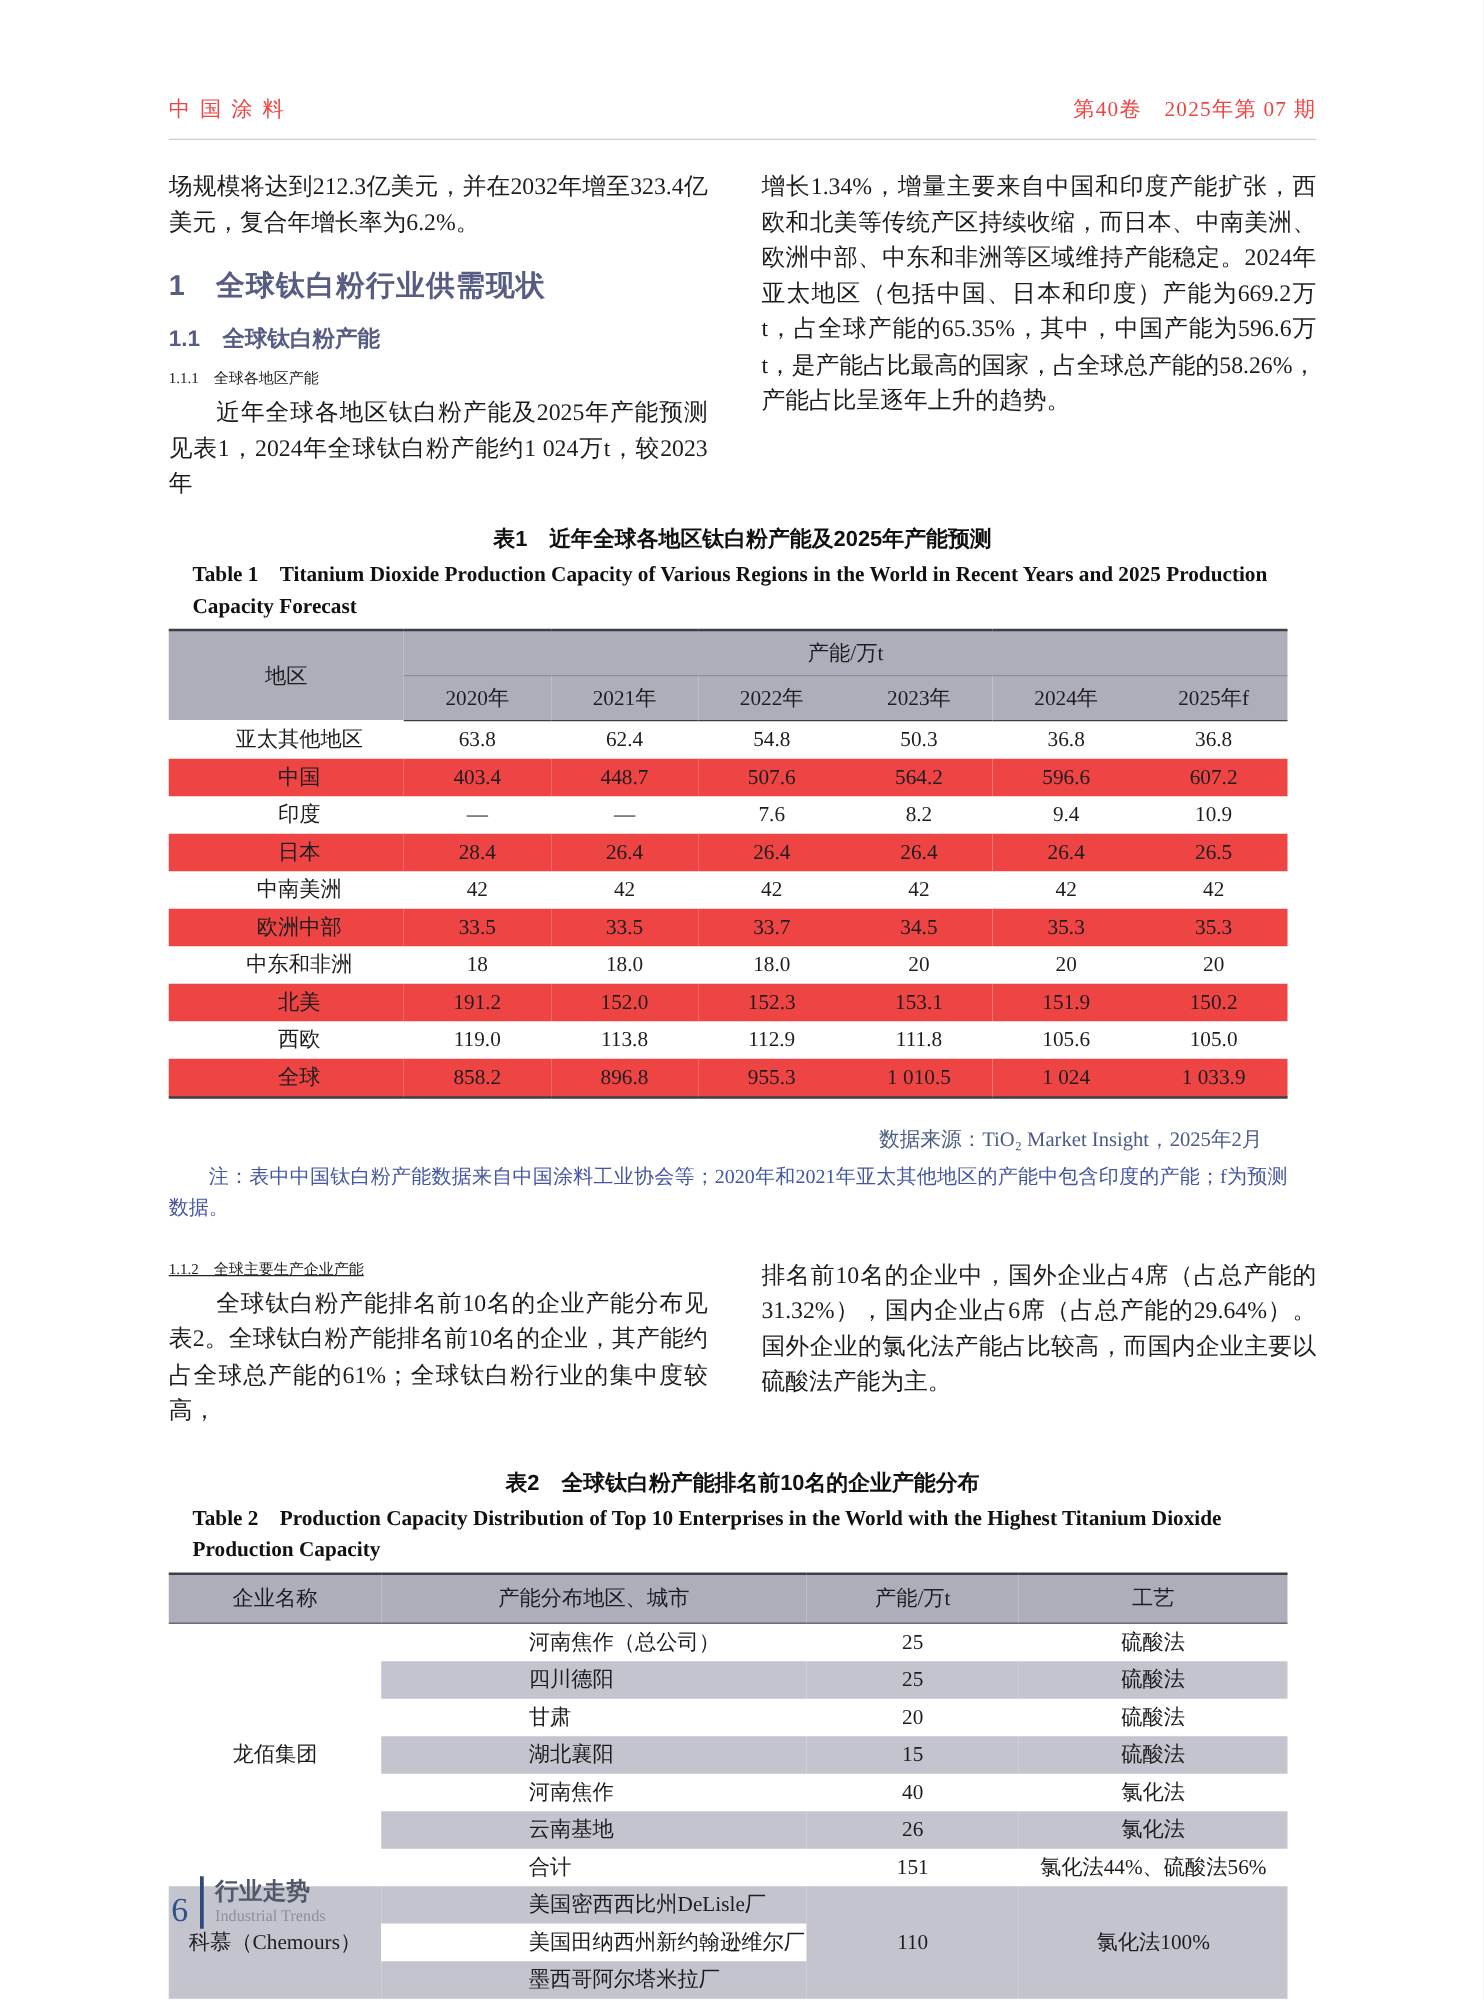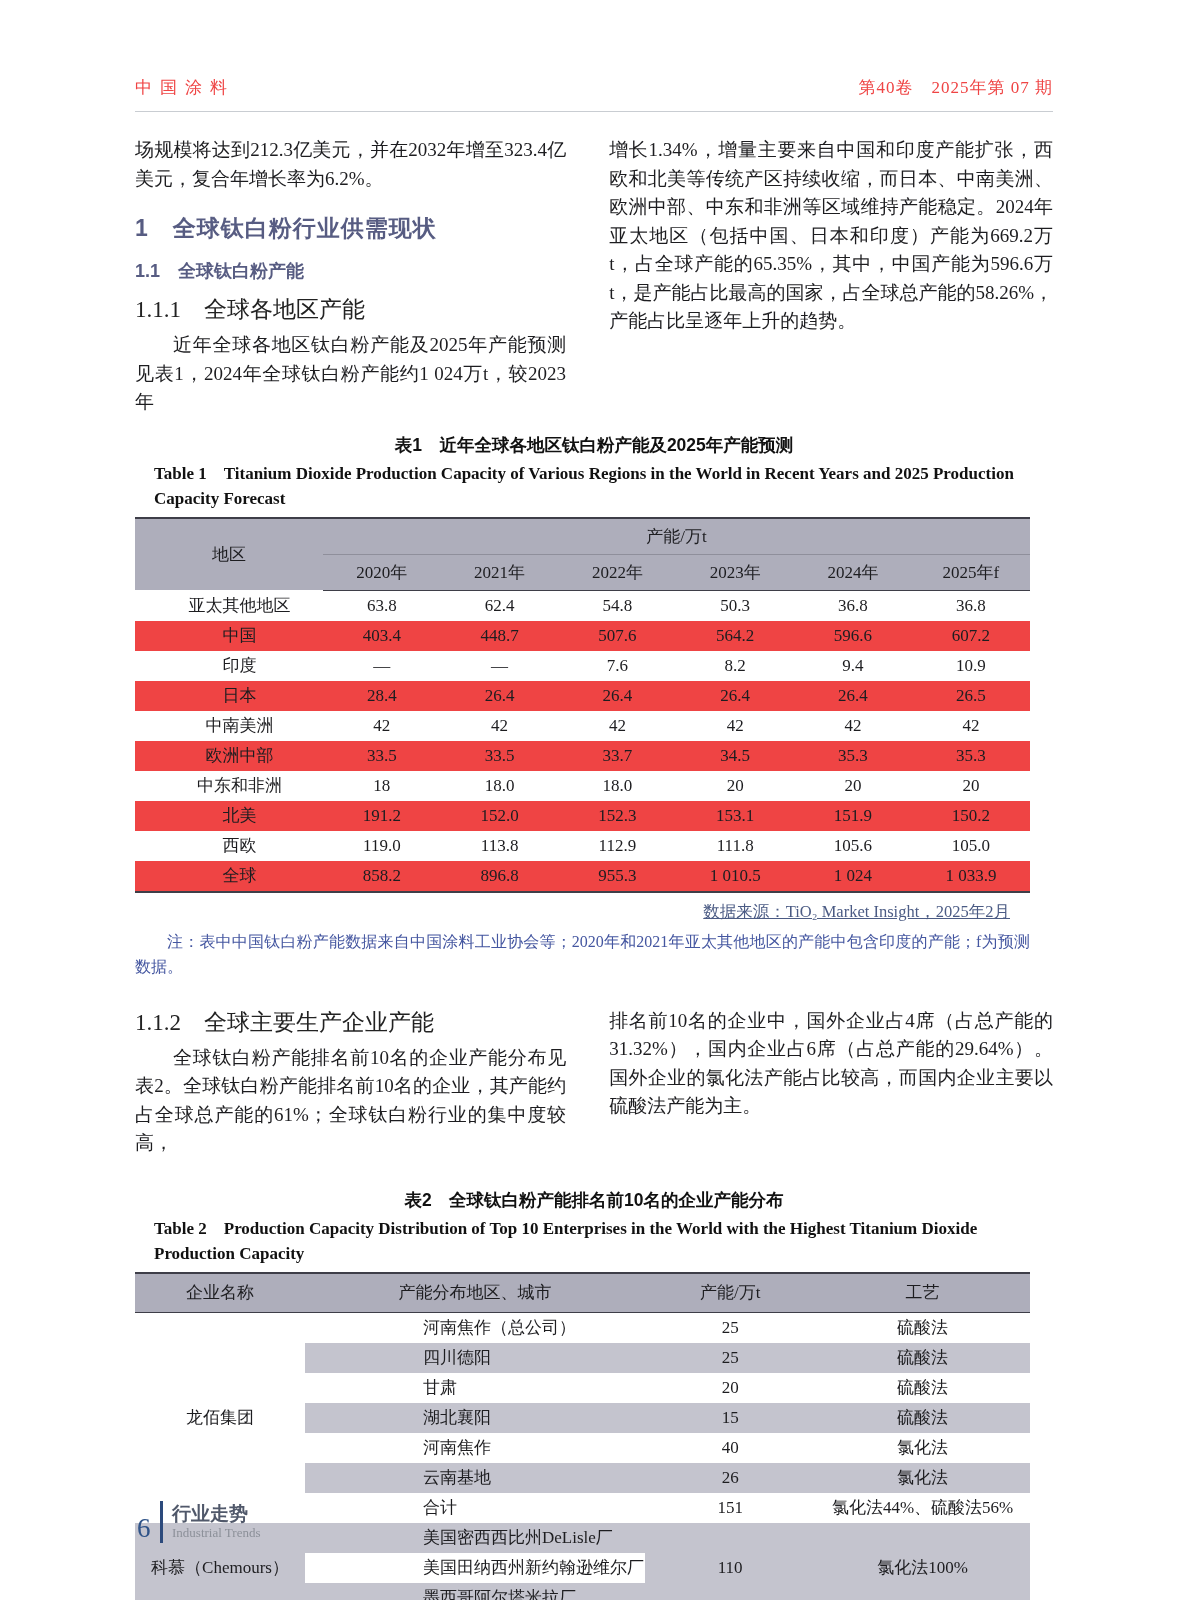--- a/index.html
+++ b/index.html
@@ -34,21 +34,21 @@
     font-family:"Liberation Sans","DejaVu Sans",sans-serif;
     font-size:23px;font-weight:bold;color:#575c82;
     margin:20px 0 0 0;letter-spacing:1px;
   }
   h2.sec{
     font-family:"Liberation Sans","DejaVu Sans",sans-serif;
     font-size:18px;font-weight:bold;color:#575c82;
     margin:15px 0 0 0;
   }
   h3.sec{
-    font-size:23px;font-weight:normal;color:#222;
+    font-size:12px;font-weight:normal;color:#222;
     margin:11px 0 0 0;
   }
   .spacer6{height:6px;}
 
   
   .cap-zh{
     font-family:"Liberation Sans","DejaVu Sans",sans-serif;
     font-size:17.5px;font-weight:bold;text-align:center;color:#111;
   }
   .cap-zh.t1{margin-top:16px;}
@@ -77,29 +77,29 @@
   tr.stripe td{background:#ef4444;}
   
   table.t2 thead th{height:36px;border-bottom:1.5px solid #3e3e48;}
   table.t2 td{height:28px;text-align:center;vertical-align:middle;}
   table.t2 td.loc{text-align:left;padding-left:118px;}
   table.t2 td.g{background:#c4c4ce;}
   table.t2 td.white-patch{background:#ffffff;}
 
   .source{
     width:895px;text-align:right;box-sizing:border-box;padding-right:20px;
-    color:#4b5b84;font-size:16.5px;margin-top:8px;text-decoration:underline;
+    color:#4b5b84;font-size:16.5px;margin-top:22px;
   }
   .note{
     width:895px;color:#4456a0;font-size:16px;line-height:25px;
     text-indent:2em;text-align:justify;margin-top:6px;
   }
 
   .sect112{margin-top:28px;}
-  .sect112 h3.sec{margin:0 0 6px 0;}
+  .sect112 h3.sec{margin:0 0 6px 0;text-decoration:underline;}
 
   
   .pagefoot{
     position:absolute;left:137px;top:1500px;
     display:flex;align-items:center;gap:9px;height:44px;
   }
   .pagefoot .pno{
     font-size:27px;color:#2f5388;line-height:1;align-self:flex-end;
     margin-bottom:2px;
   }

